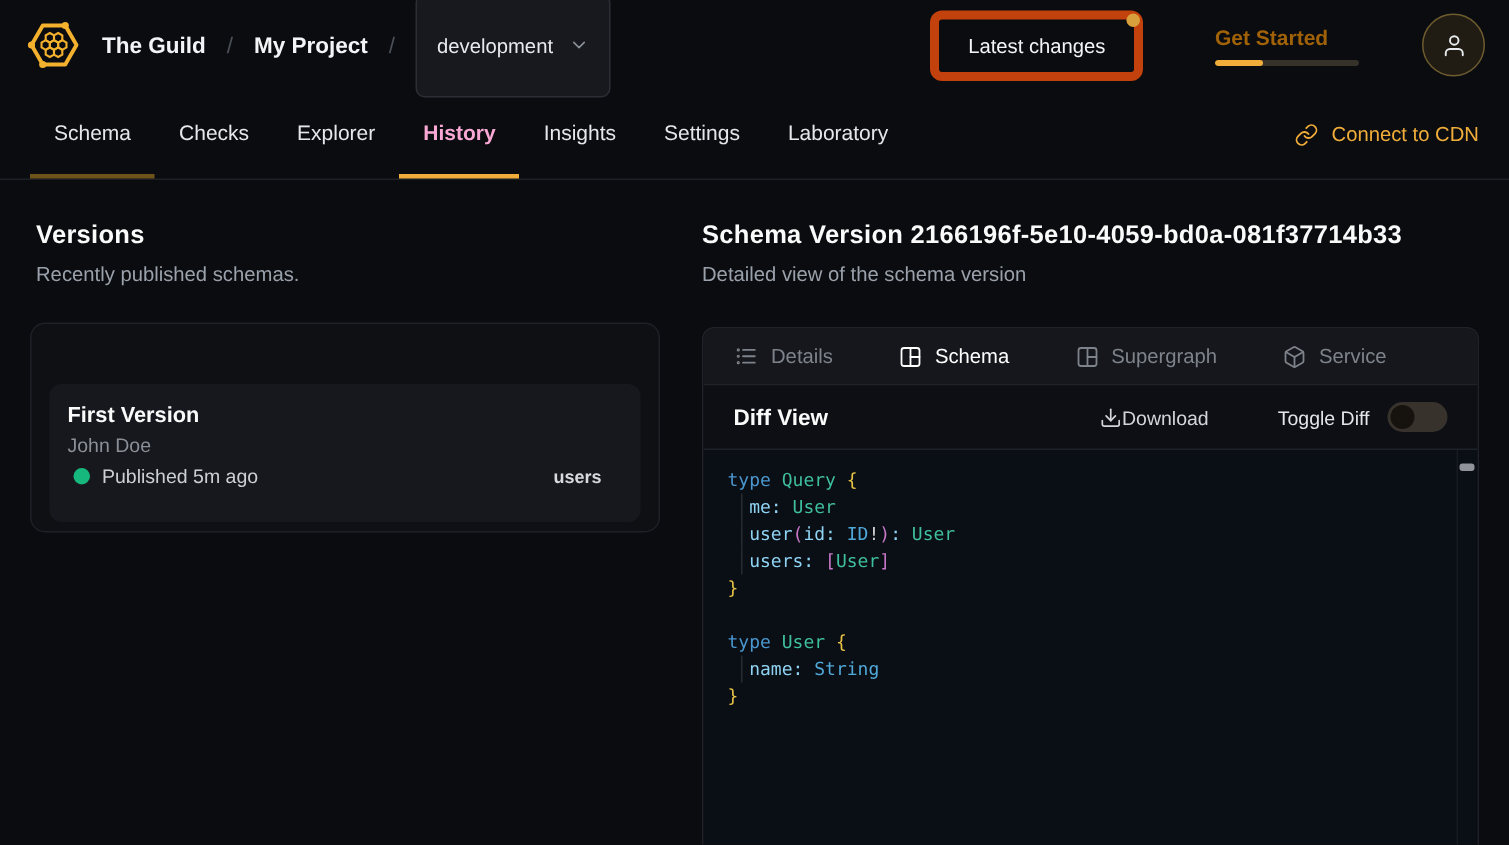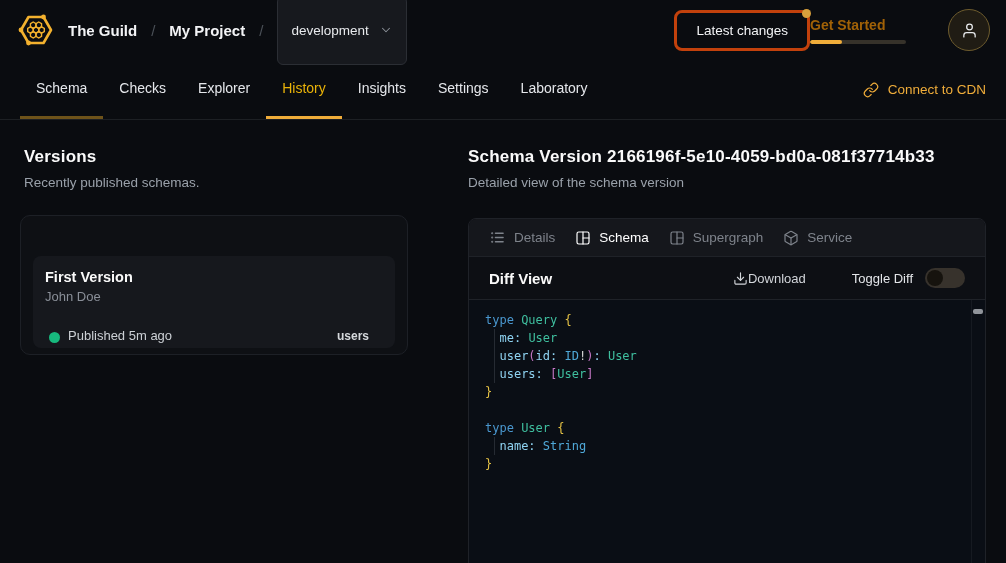--- a/index.html
+++ b/index.html
@@ -22,23 +22,23 @@
   .crumb { font-size:15px; font-weight:600; color:#f3f4f6; }
   .crumb-sep { color:#4b5158; margin:0 14px; font-size:15px; }
   .env-select {
     display:inline-flex; align-items:center; gap:10px;
     background:#17191e; border:1px solid #2b2e34; border-radius:6px;
     padding:26px 13px; color:#e8eaed; font-size:13.5px; cursor:pointer;
     font-family:"Liberation Sans", sans-serif;
   }
   .spacer { flex:1; }
   .latest-btn {
-    position:relative; background:transparent; border:3px solid #c2410c;
+    position:relative; background:transparent; border:6px solid #c2410c;
     border-radius:8px; padding:10px 19px; color:#f3f4f6; font-size:13.5px;
-    font-family:"Liberation Sans", sans-serif; cursor:pointer; 
+    font-family:"Liberation Sans", sans-serif; cursor:pointer; margin-right:48px;
   }
   .notif-dot {
     position:absolute; top:-4px; right:-4px; width:9px; height:9px;
     border-radius:50%; background:#d8a03c;
   }
   .get-started { width:96px; margin-right:42px; }
   .gs-title { font-size:14px; font-weight:600; color:#a16207; line-height:17px; }
   .gs-sub { font-size:12.5px; color:#99a0a8; line-height:16px; }
   .gs-bar { margin-top:6px; height:4px; border-radius:2px; background:#36322a; overflow:hidden; }
   .gs-fill { height:100%; background:var(--amber); border-radius:2px; }
@@ -47,55 +47,55 @@
     border:1px solid #6e5c2e; display:flex; align-items:center; justify-content:center;
     cursor:pointer;
   }
   
   .navrow { height:60px; border-bottom:1px solid #1d2024; display:flex; align-items:stretch; padding:0 20px; }
   .nav-tabs { display:flex; }
   .nav-tab {
     display:flex; align-items:center; padding:0 16px; font-size:14px;
     color:#e5e7eb; border-bottom:3px solid transparent; cursor:pointer;
   }
-  .nav-tab.active { border-bottom-color:var(--amber); color:#eab308; }
+  .nav-tab.active { border-bottom-color:var(--amber); color:#f9a8d4;font-weight:bold; }
   .nav-tab.secondary { border-bottom-color:#6e531a; }
   .cdn-link {
     margin-left:auto; display:flex; align-items:center; gap:9px;
     color:var(--amber); font-size:13.5px; cursor:pointer;
   }
   
   .content { display:flex; padding:27px 20px 0 24px; }
   .left-col { width:420px; flex:0 0 auto; }
   .left-col h2, .right-col h2 { font-size:17px; font-weight:700; color:#fafafa; letter-spacing:.2px; }
   .sub { font-size:13.5px; color:var(--muted); margin-top:8px; }
   .outer-card {
-    margin-top:25px; margin-left:-4px; width:388px; height:140px;
+    margin-top:25px; margin-left:-4px; width:420px; height:140px;
     background:#0e1014; border:1px solid #1d2026; border-radius:10px;
     padding:40px 12px 8px 12px;
   }
   .inner-card {
     background:#16181d; border-radius:8px; height:92px; padding:13px 16px 0 12px;
     cursor:pointer;
   }
   .iv-title { font-size:14.5px; font-weight:700; color:#fafafa; }
   .iv-author { font-size:13px; color:#8a8f98; margin-top:4px; }
-  .iv-status { display:flex; align-items:flex-end; margin-top:24px; padding-left:4px; }
+  .iv-status { display:flex; align-items:center; margin-top:6px; padding-left:4px; }
   .dot-green { width:11px; height:11px; border-radius:50%; background:var(--green); flex:0 0 auto; }
   .iv-published { font-size:13px; color:#ccd0d5; margin-left:8px; }
   .iv-badge { margin-left:auto; margin-right:10px; font-size:12px; font-weight:700; color:#d6d9dd; }
   
   .right-col { flex:1; margin-left:24px; }
   .panel {
     margin-top:28px; border:1px solid var(--border); border-radius:8px 8px 0 0;
     height:360px; overflow:hidden; display:flex; flex-direction:column;
   }
   .panel-tabs {
     height:38px; background:#15171c; border-bottom:1px solid var(--border);
-    display:flex; align-items:center; padding:0 20px; gap:20px; flex:0 0 auto;
+    display:flex; align-items:center; padding:0 20px; gap:44px; flex:0 0 auto;
   }
   .ptab { display:flex; align-items:center; gap:8px; font-size:13.5px; color:#7e838b; cursor:pointer; }
   .ptab.active { color:#ffffff; }
   .ptab svg { display:block; }
   .diff-row {
     height:43px; background:#0d0f14; border-bottom:1px solid var(--border);
     display:flex; align-items:center; padding:0 20px; flex:0 0 auto;
   }
   .diff-title { font-size:15px; font-weight:700; color:#fafafa; }
   .diff-actions { margin-left:auto; display:flex; align-items:center; }

